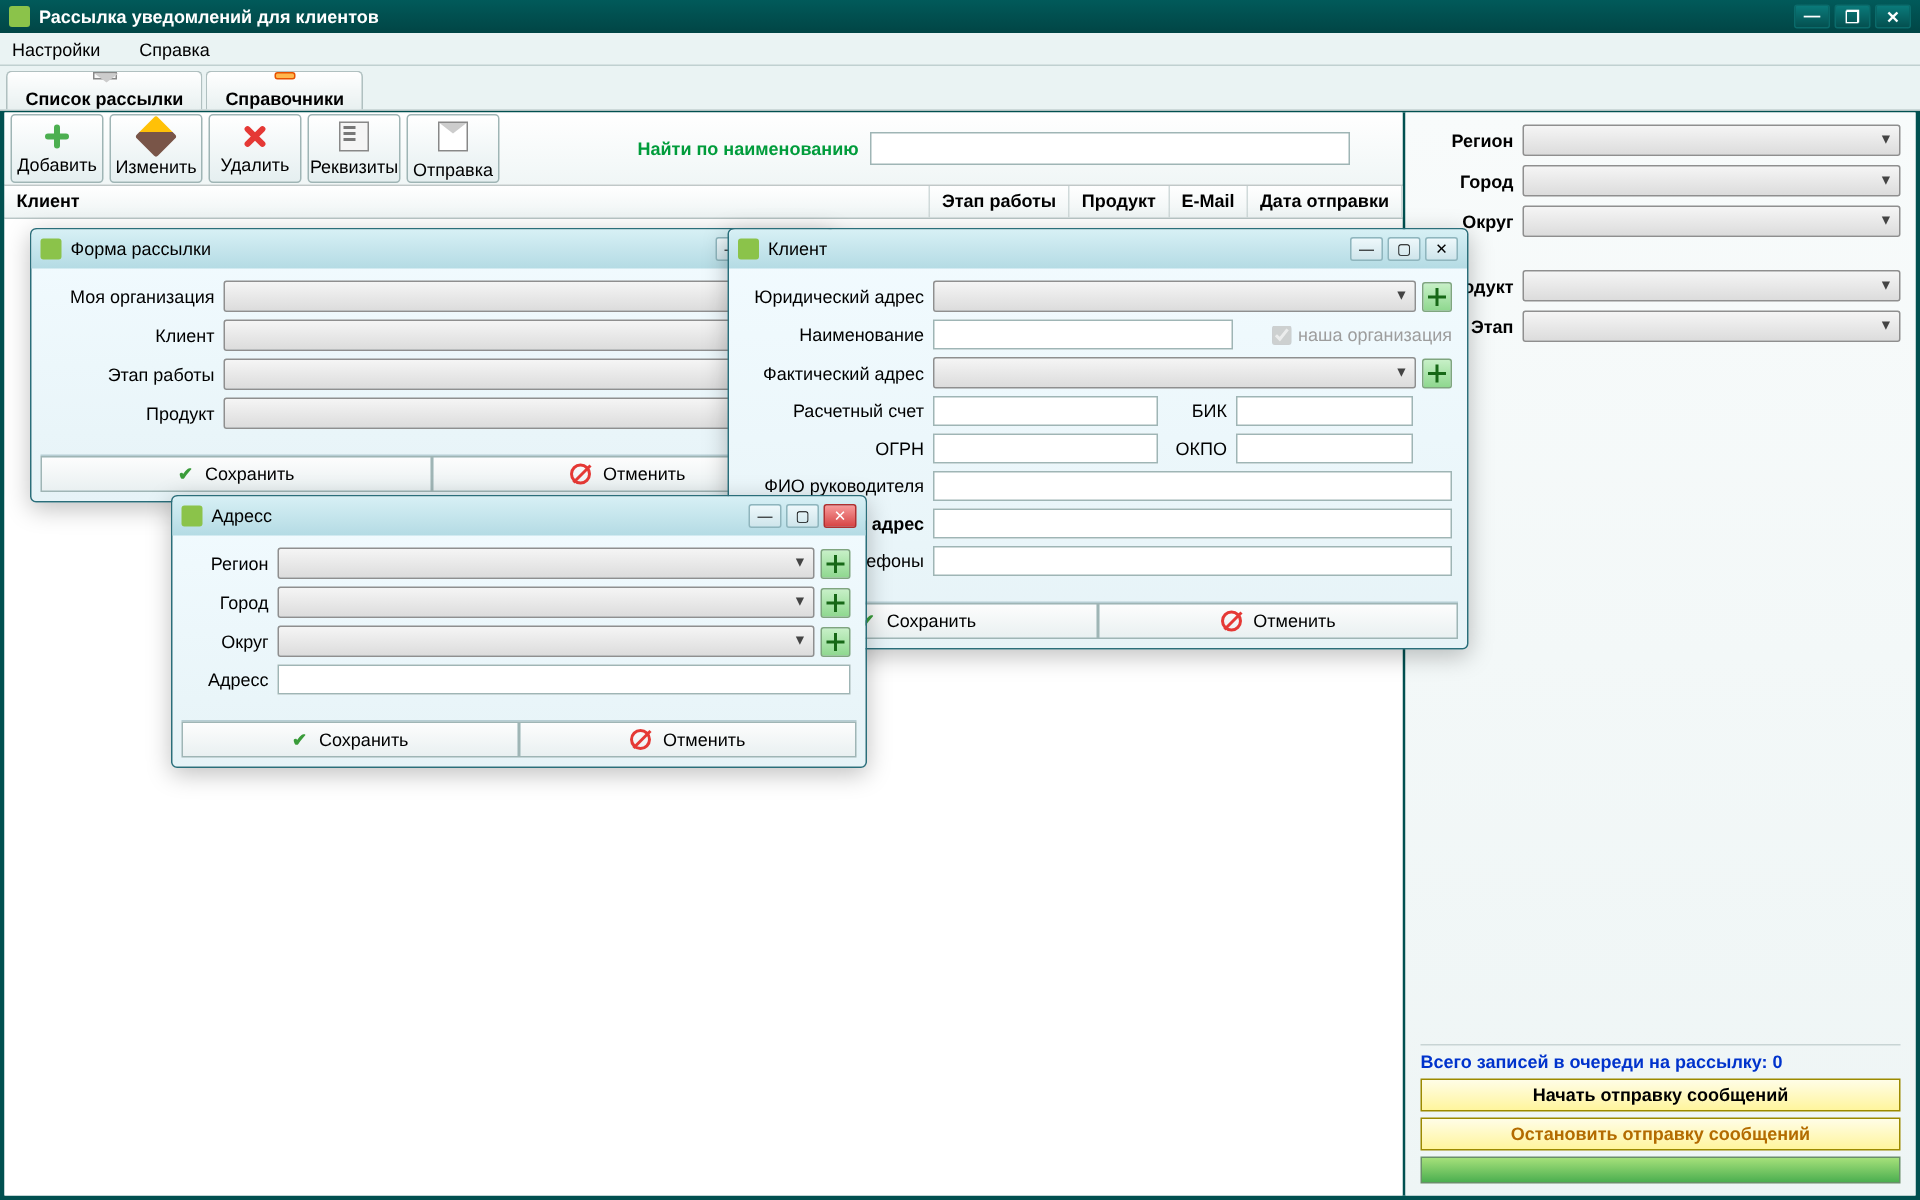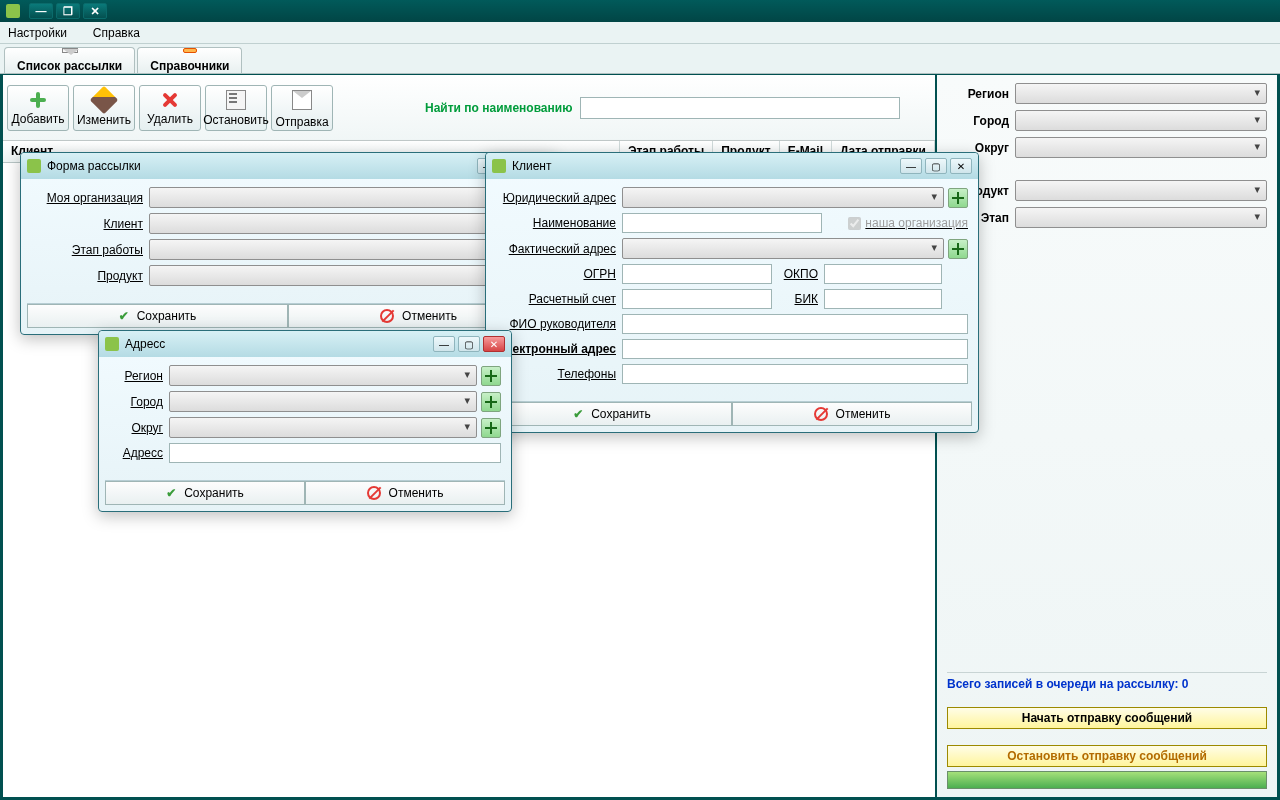--- a/index.html
+++ b/index.html
@@ -15,21 +15,21 @@
 
 .tabstrip { height: 30px; background: #eaf3f3; display: flex; align-items: flex-end; padding: 0 4px; border-bottom: 1px solid #b0c0c0; }
 .tab { display: flex; align-items: center; gap: 6px; height: 26px; padding: 0 12px; border: 1px solid #b0c0c0; border-bottom: none; border-radius: 4px 4px 0 0; background: linear-gradient(#fff,#e8f0f0); margin-right: 2px; cursor: pointer; font-weight: bold; flex-direction: column; }
 .tab-icon-mail { width: 16px; height: 12px; border: 1px solid #888; background: #f8f8f8; position: relative; }
 .tab-icon-mail::after { content: ""; position: absolute; left: 0; top: 0; border-left: 8px solid transparent; border-right: 8px solid transparent; border-top: 6px solid #ccc; }
 .tab-icon-book { width: 14px; height: 14px; background: #ffb74d; border: 1px solid #e65100; border-radius: 2px; }
 
 .content-area { position: absolute; left: 2px; right: 2px; top: 74px; bottom: 2px; background: #fff; border: 1px solid #015050; display: flex; }
 
 .main-panel { flex: 1; display: flex; flex-direction: column; border-right: 2px solid #015050; }
-.toolbar { height: 66px; border-bottom: 1px solid #c0c8c8; display: flex; align-items: center; padding: 4px; gap: 4px; background: linear-gradient(#fff,#f0f6f6); }
+.toolbar { height: 49px; border-bottom: 1px solid #c0c8c8; display: flex; align-items: center; padding: 4px; gap: 4px; background: linear-gradient(#fff,#f0f6f6); }
 .tbbtn { width: 62px; height: 46px; border: 1px solid #9fb5b5; border-radius: 3px; background: linear-gradient(#fff,#e5eff0); display: flex; flex-direction: column; align-items: center; justify-content: center; gap: 2px; cursor: pointer; font-size: 11px; }
 .tbbtn .ico { width: 20px; height: 20px; }
 .ico-add { position: relative; }
 .ico-add::before { content:""; position:absolute; left:8px; top:2px; width:4px; height:16px; background:#4caf50; border-radius:2px; }
 .ico-add::after { content:""; position:absolute; left:2px; top:8px; width:16px; height:4px; background:#4caf50; border-radius:2px; }
 .ico-edit { background: linear-gradient(135deg,#ffc107 40%,#795548 40%); border-radius: 2px; transform: rotate(45deg); width:4px; height:18px; margin:1px 8px; }
 .ico-del { position: relative; }
 .ico-del::before,.ico-del::after { content:""; position:absolute; left:8px; top:1px; width:4px; height:18px; background:#e53935; border-radius:2px; }
 .ico-del::before { transform: rotate(45deg); }
 .ico-del::after { transform: rotate(-45deg); }
@@ -47,33 +47,33 @@
 .gh-client { flex: 1; }
 .gridbody { flex: 1; background: #fff; }
 
 .side-panel { width: 340px; background: linear-gradient(#f8fbfb,#eef5f5); padding: 8px 10px; display:flex; flex-direction:column; }
 .filter-row { display: flex; align-items: center; margin-bottom: 6px; }
 .filter-row label { width: 62px; text-align: right; margin-right: 6px; font-weight: bold; }
 .combo { flex: 1; height: 21px; border: 1px solid #8f8f8f; background: linear-gradient(#f5f5f5,#dcdcdc); border-radius: 2px; position: relative; }
 .combo::after { content: "▾"; position: absolute; right: 6px; top: 2px; color: #444; font-size: 11px; }
 
 .queue-info { margin-top: auto; color: #0033cc; font-weight: bold; border-top: 1px solid #c8d4d4; padding-top: 4px; }
-.bigbtn { height: 22px; border: 1px solid #9c8a00; background: linear-gradient(#fffde7,#fff59d); margin-top: 16px; display:flex; align-items:center; justify-content:center; font-weight:bold; cursor:pointer; }
+.bigbtn { height: 22px; border: 1px solid #9c8a00; background: linear-gradient(#fffde7,#fff59d); margin-top: 4px; display:flex; align-items:center; justify-content:center; font-weight:bold; cursor:pointer; }
 .bigbtn.stop { color:#b36b00; }
 .progress { height: 18px; border: 1px solid #6a8f6a; background: linear-gradient(#a5e07a,#4caf50); margin-top: 4px; }
 
 
 .dialog { position: absolute; border: 1px solid #2a6e7a; border-radius: 4px; background: linear-gradient(#f2fbff,#e6f3f7); box-shadow: 0 4px 16px rgba(0,0,0,0.25); }
 .dlg-title { height: 26px; background: linear-gradient(#d7f0f5,#b4dbe4); display: flex; align-items: center; padding: 0 6px; border-radius: 4px 4px 0 0; }
 .dlg-title .dlg-icon { width: 14px; height: 14px; background:#8bc34a; border-radius:2px; margin-right:6px; }
 .dlg-title .dlg-name { flex:1; font-weight: normal; }
 .dlg-ctrls { display:flex; gap:3px; }
 .dlg-ctrl { width:22px; height:16px; border:1px solid #8fb5bd; background:linear-gradient(#eef8fb,#cfe5eb); border-radius:2px; display:flex; align-items:center; justify-content:center; cursor:pointer; font-size:10px; }
 .dlg-ctrl.close { background: linear-gradient(#f79b9b,#d64545); border-color:#b03030; color:#fff; }
-.dlg-body { padding: 8px 10px; text-decoration: underline; }
+.dlg-body { padding: 8px 10px; }
 .form-row { display:flex; align-items:center; margin-bottom:5px; }
 .form-row label { width: 112px; text-align:right; margin-right:6px; }
 .form-row .combo { flex:1; }
 .form-row input[type=text] { flex:1; height:20px; border:1px solid #9fb5b5; padding:0 4px; background:#fff; }
 .plusbtn { width:20px; height:20px; border:1px solid #7fa57f; background:linear-gradient(#c7f0c7,#8fd88f); margin-left:4px; border-radius:2px; position:relative; cursor:pointer; }
 .plusbtn::before { content:""; position:absolute; left:8px; top:3px; width:2px; height:12px; background:#176817; }
 .plusbtn::after { content:""; position:absolute; left:3px; top:8px; width:12px; height:2px; background:#176817; }
 
 .dlg-footer { display:flex; border-top:1px solid #b6cdd3; margin: 4px 6px 6px; }
 .dlg-footer .halfbtn { flex:1; height:24px; border:1px solid #9fb5b5; background:linear-gradient(#fdfdfd,#e9f0f1); display:flex; align-items:center; justify-content:center; gap:8px; cursor:pointer; }
@@ -90,20 +90,21 @@
 .chk { display:flex; align-items:center; gap:4px; color:#9d9d9d; }
 .chk input { accent-color:#888; }
 
 .addr-dlg .form-row label { width:54px; }
 </style>
 </head>
 <body>
 
 <div class="titlebar">
   <div class="app-icon"></div>
+  <div class="titlebar-title">Рассылка уведомлений для клиентов</div>
   <div class="winbtn">—</div>
   <div class="winbtn">❐</div>
   <div class="winbtn">✕</div>
 </div>
 
 <div class="menubar">
   <span>Настройки</span>
   <span>Справка</span>
 </div>
 
@@ -128,21 +129,21 @@
       <div class="tbbtn">
           <div class="ico ico-edit"></div>
           <span>Изменить</span>
         </div>
       <div class="tbbtn">
           <div class="ico ico-del"></div>
           <span>Удалить</span>
         </div>
       <div class="tbbtn">
           <div class="ico ico-req"></div>
-          <span>Остановить</span>
+          <span>Реквизиты</span>
         </div>
       <div class="tbbtn">
           <div class="ico ico-send"></div>
           <span>Отправка</span>
         </div>
       <div class="search-wrap">
         <span class="search-label">Найти по наименованию</span>
         <input class="search-input" type="text" style="">
       </div>
     </div>
@@ -256,31 +257,31 @@
           <input type="checkbox" checked="" disabled="" style="">
           <span>наша организация</span>
         </span>
       </div>
     <div class="form-row">
         <label>Фактический адрес</label>
         <div class="combo"></div>
         <div class="plusbtn"></div>
       </div>
     <div class="pair">
+        <label class="l1">Расчетный счет</label>
+        <input type="text" style="width: 150px;">
+        <label class="l2">БИК</label>
+        <input type="text" style="width: 118px;">
+      </div>
+    <div class="pair">
         <label class="l1">ОГРН</label>
         <input type="text" style="width: 150px;">
         <label class="l2">ОКПО</label>
         <input type="text" style="width: 118px;">
       </div>
-    <div class="pair">
-        <label class="l1">Расчетный счет</label>
-        <input type="text" style="width: 150px;">
-        <label class="l2">БИК</label>
-        <input type="text" style="width: 118px;">
-      </div>
     <div class="form-row">
         <label>ФИО руководителя</label>
         <input type="text" style="">
       </div>
     <div class="form-row">
         <label style="font-weight:bold">Электронный адрес</label>
         <input type="text" style="">
       </div>
     <div class="form-row">
         <label>Телефоны</label>
@@ -292,21 +293,21 @@
         <span class="ok-icon">✔</span>
         <span>Сохранить</span>
       </div>
     <div class="halfbtn">
         <span class="no-icon"></span>
         <span>Отменить</span>
       </div>
   </div>
 </div>
 
-<div class="dialog addr-dlg" style="left:98px; top:330px; width:414px;">
+<div class="dialog addr-dlg" style="left:114px; top:330px; width:464px;">
   <div class="dlg-title">
     <div class="dlg-icon"></div>
     <div class="dlg-name">Адресс</div>
     <div class="dlg-ctrls">
       <div class="dlg-ctrl">—</div>
       <div class="dlg-ctrl">▢</div>
       <div class="dlg-ctrl close">✕</div>
     </div>
   </div>
   <div class="dlg-body">

